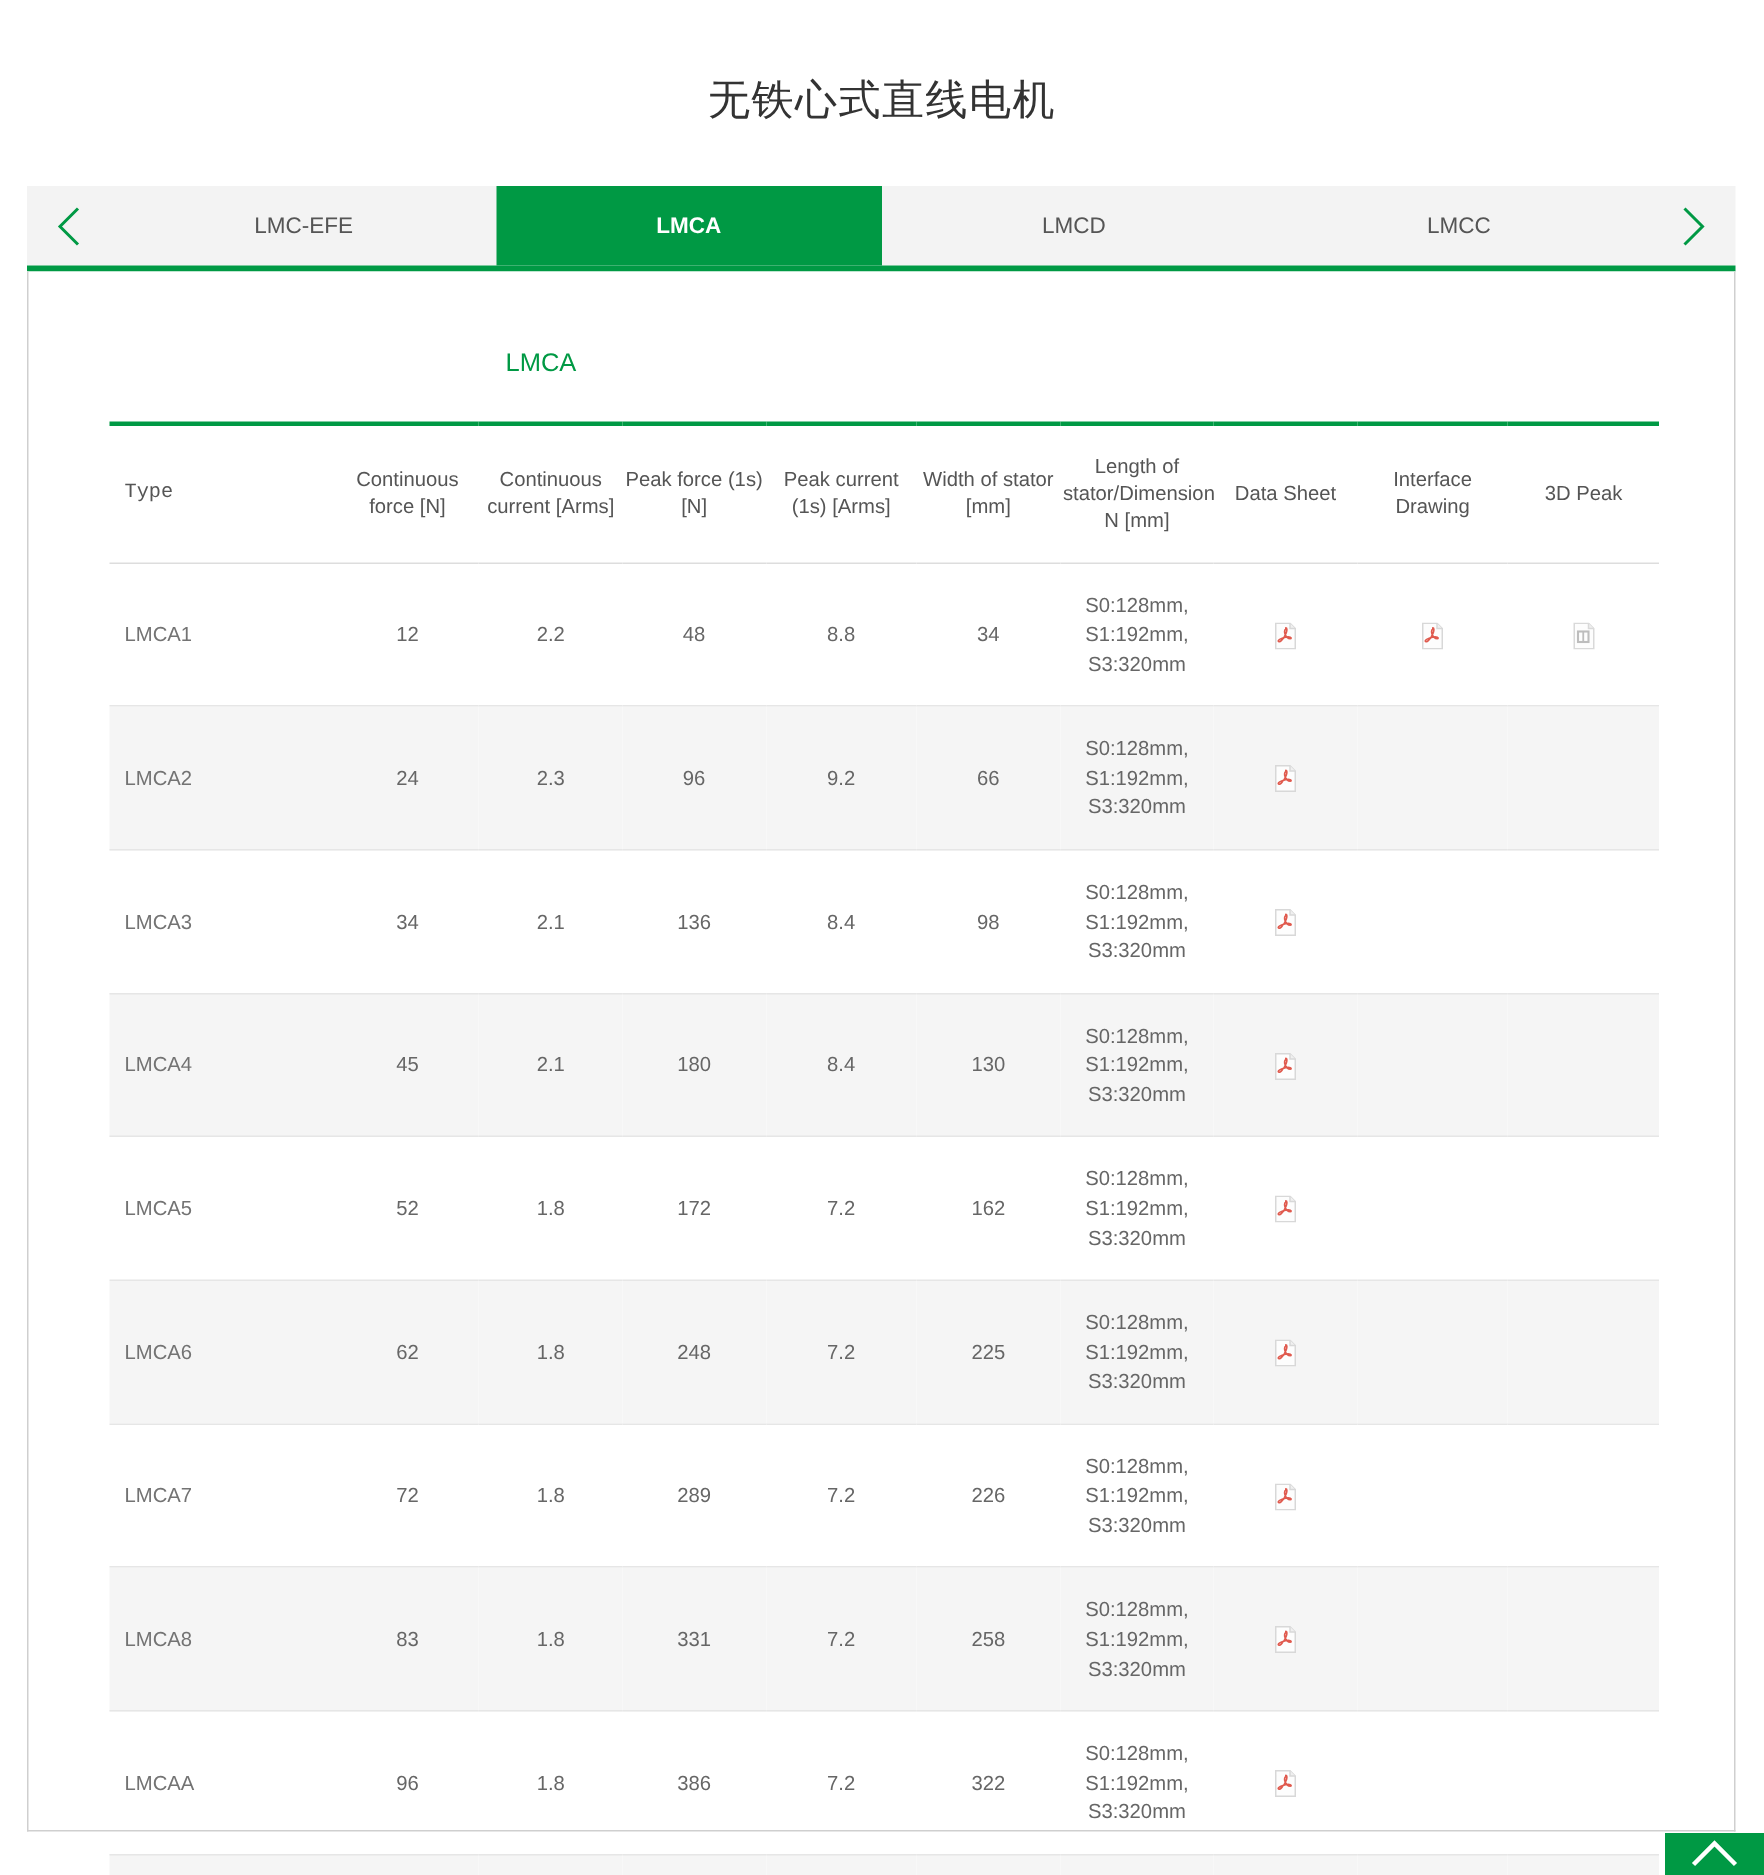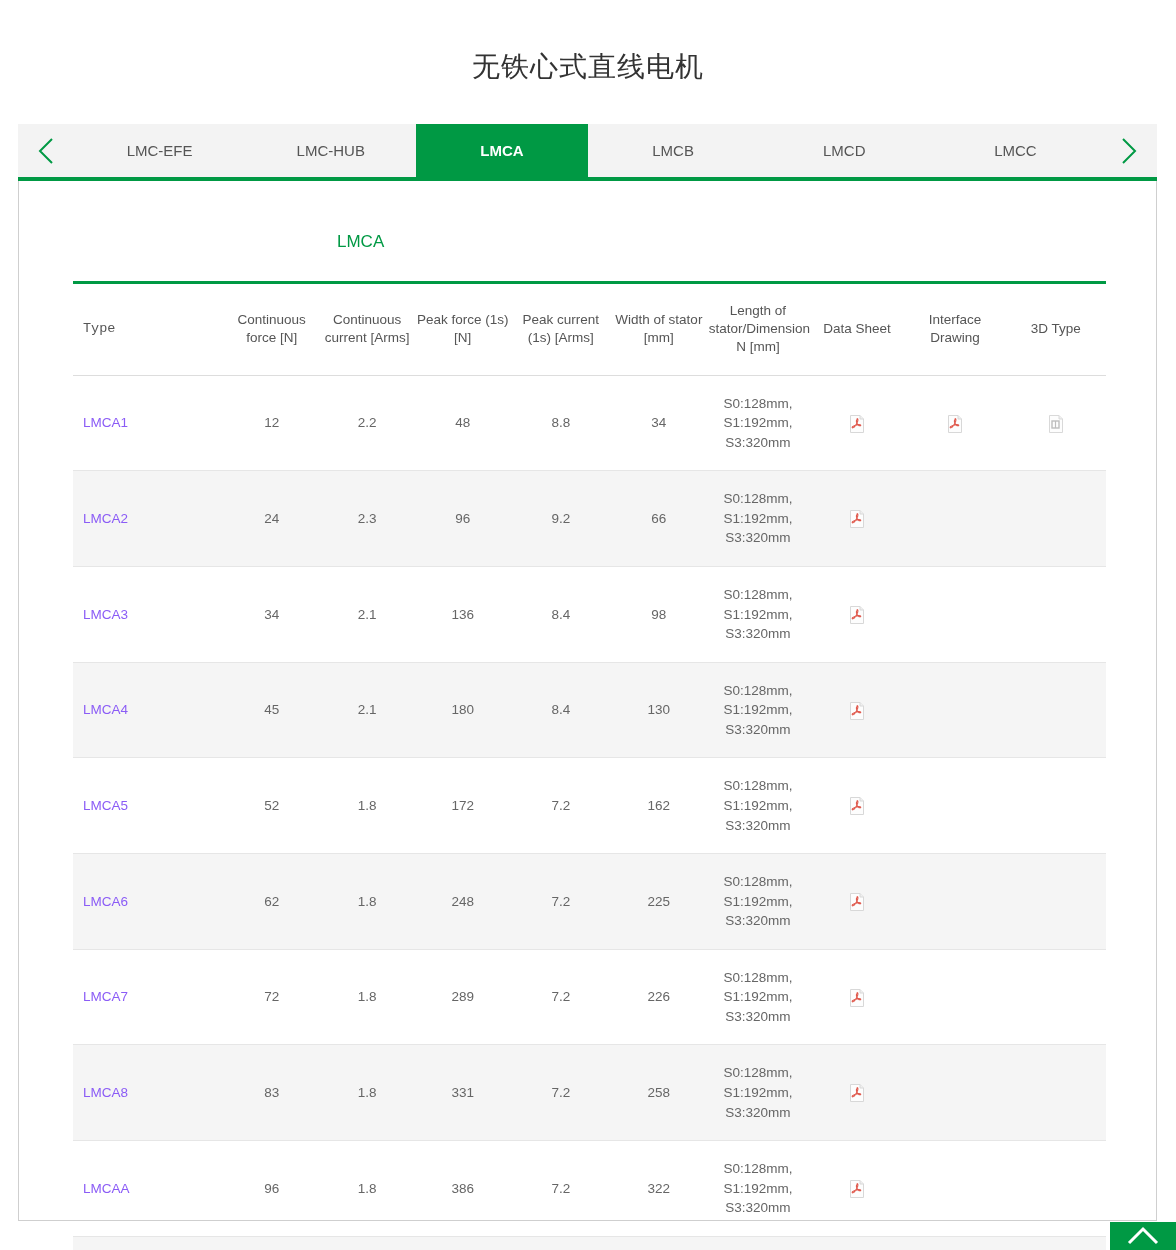--- a/index.html
+++ b/index.html
@@ -132,21 +132,21 @@
     vertical-align: middle;
     padding: 18px 2px;
     border-bottom: 1px solid #e6e6e6;
     line-height: 1.45;
     height: 80px;
   }
   table.spec tbody tr:last-child td { border-bottom: none; }
   table.spec tbody td.col-type {
     text-align: left;
     padding-left: 10px;
-    color: #8b5cf6;
+    color: #737373;
   }
   table.spec tbody tr.alt td { background: #f5f5f5; }
 
   
   col.c-type     { width: 150px; }
   col.c-cforce   { width: 95px; }
   col.c-ccur     { width: 95px; }
   col.c-pforce   { width: 95px; }
   col.c-pcur     { width: 100px; }
   col.c-width    { width: 95px; }
@@ -192,23 +192,21 @@
   <div class="tabbar">
     <div class="tab-arrow">
       <span>
         <svg width="22" height="30" viewBox="0 0 22 30" fill="none" xmlns="http://www.w3.org/2000/svg">
           <path d="M17 3 L5 15 L17 27" stroke="#009944" stroke-width="2" fill="none"></path>
         </svg>
       </span>
     </div>
     <div class="tabs-strip">
         <div class="tab">LMC-EFE</div>
-        <div class="tab">LMC-HUB</div>
         <div class="tab active">LMCA</div>
-        <div class="tab">LMCB</div>
         <div class="tab">LMCD</div>
         <div class="tab">LMCC</div>
       </div>
     <div class="tab-arrow">
       <span>
         <svg width="22" height="30" viewBox="0 0 22 30" fill="none" xmlns="http://www.w3.org/2000/svg">
           <path d="M5 3 L17 15 L5 27" stroke="#009944" stroke-width="2" fill="none"></path>
         </svg>
       </span>
     </div>
@@ -236,21 +234,21 @@
           <tr>
             <th class="col-type">Type</th>
             <th>Continuous force [N]</th>
             <th>Continuous current [Arms]</th>
             <th>Peak force (1s) [N]</th>
             <th>Peak current (1s) [Arms]</th>
             <th>Width of stator [mm]</th>
             <th>Length of stator/Dimension N [mm]</th>
             <th>Data Sheet</th>
             <th>Interface Drawing</th>
-            <th>3D Type</th>
+            <th>3D Peak</th>
           </tr>
         </thead>
         <tbody>
             <tr class="">
               <td class="col-type">LMCA1</td>
               <td>12</td>
               <td>2.2</td>
               <td>48</td>
               <td>8.8</td>
               <td>34</td>

